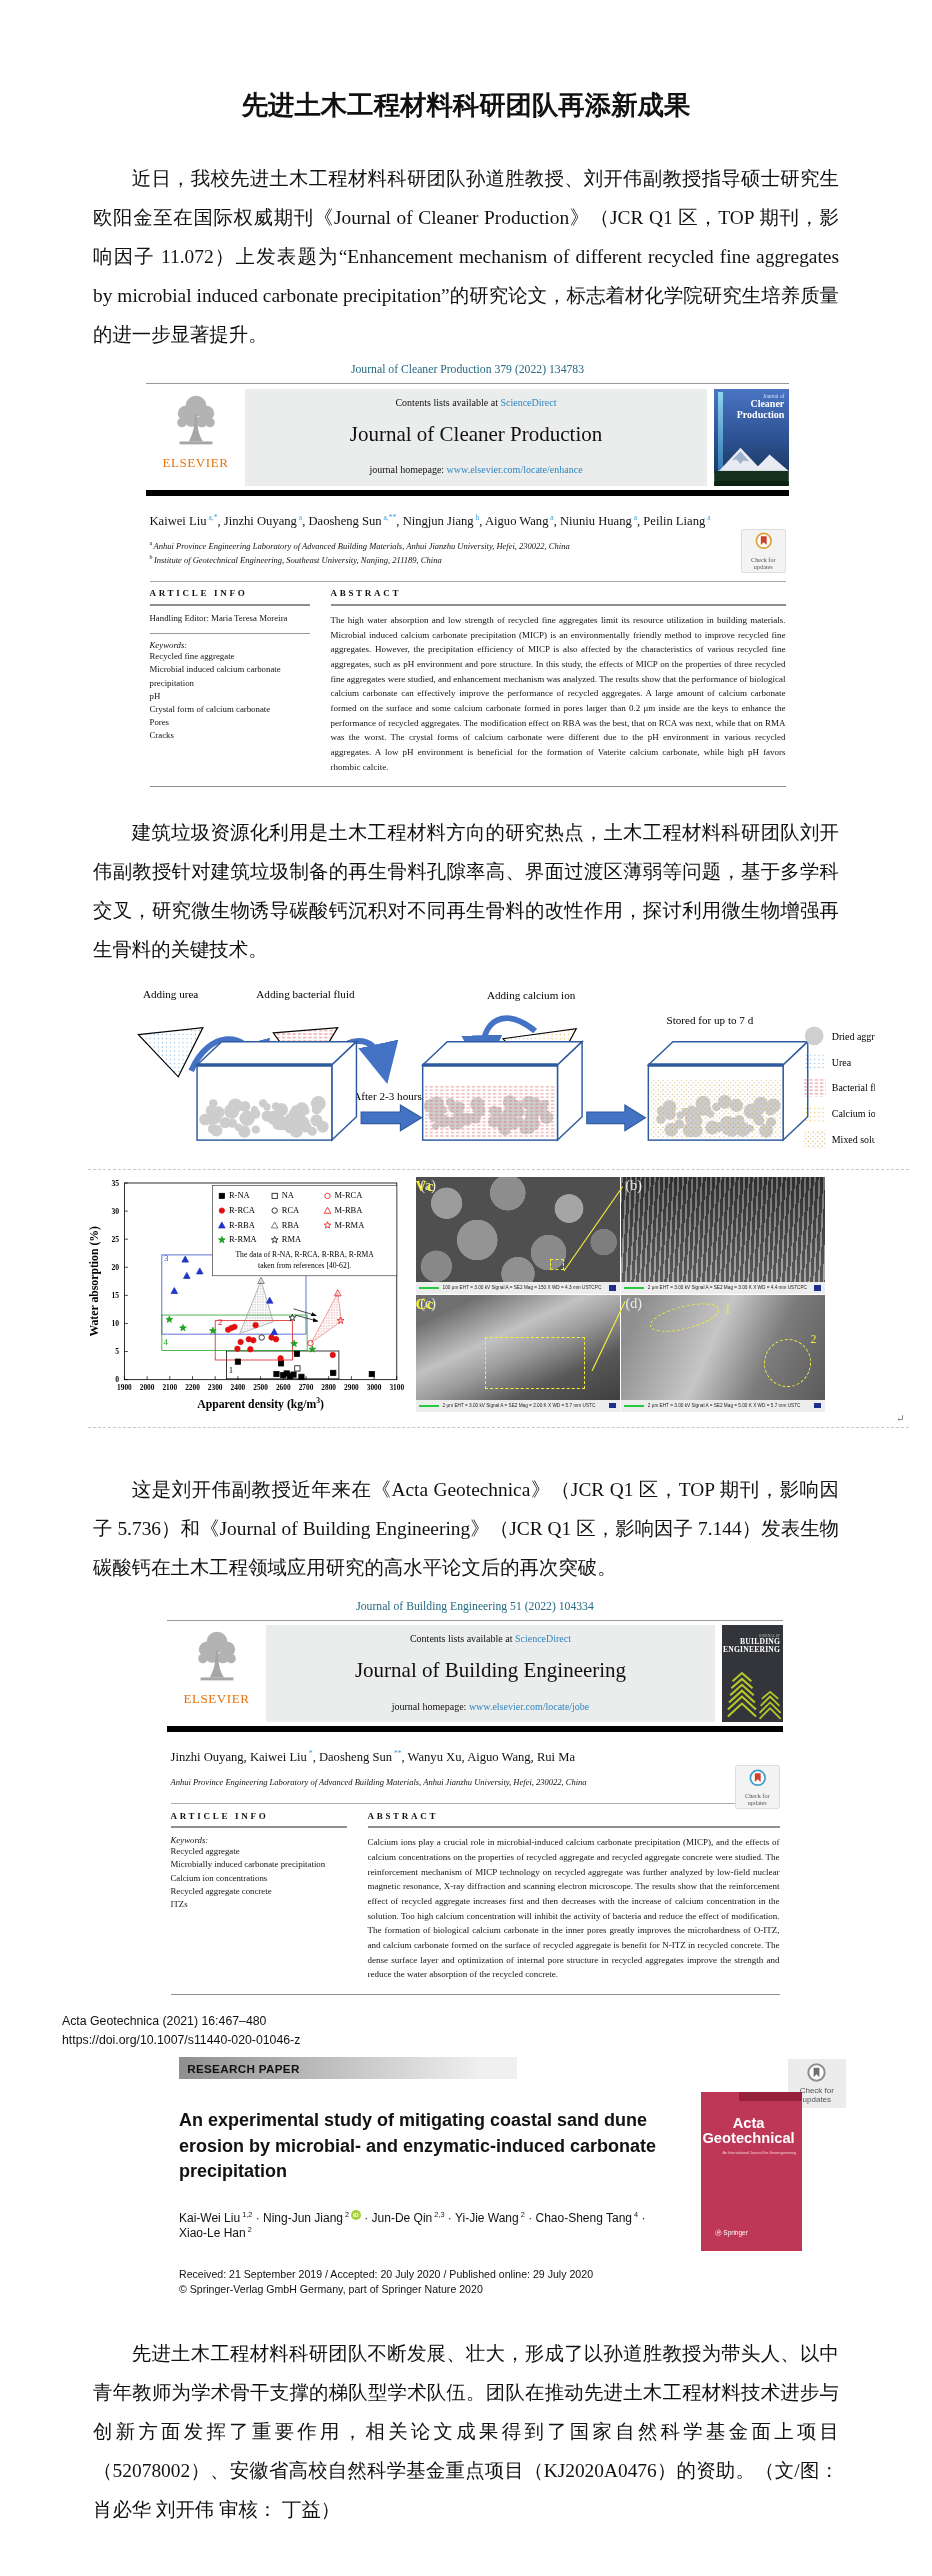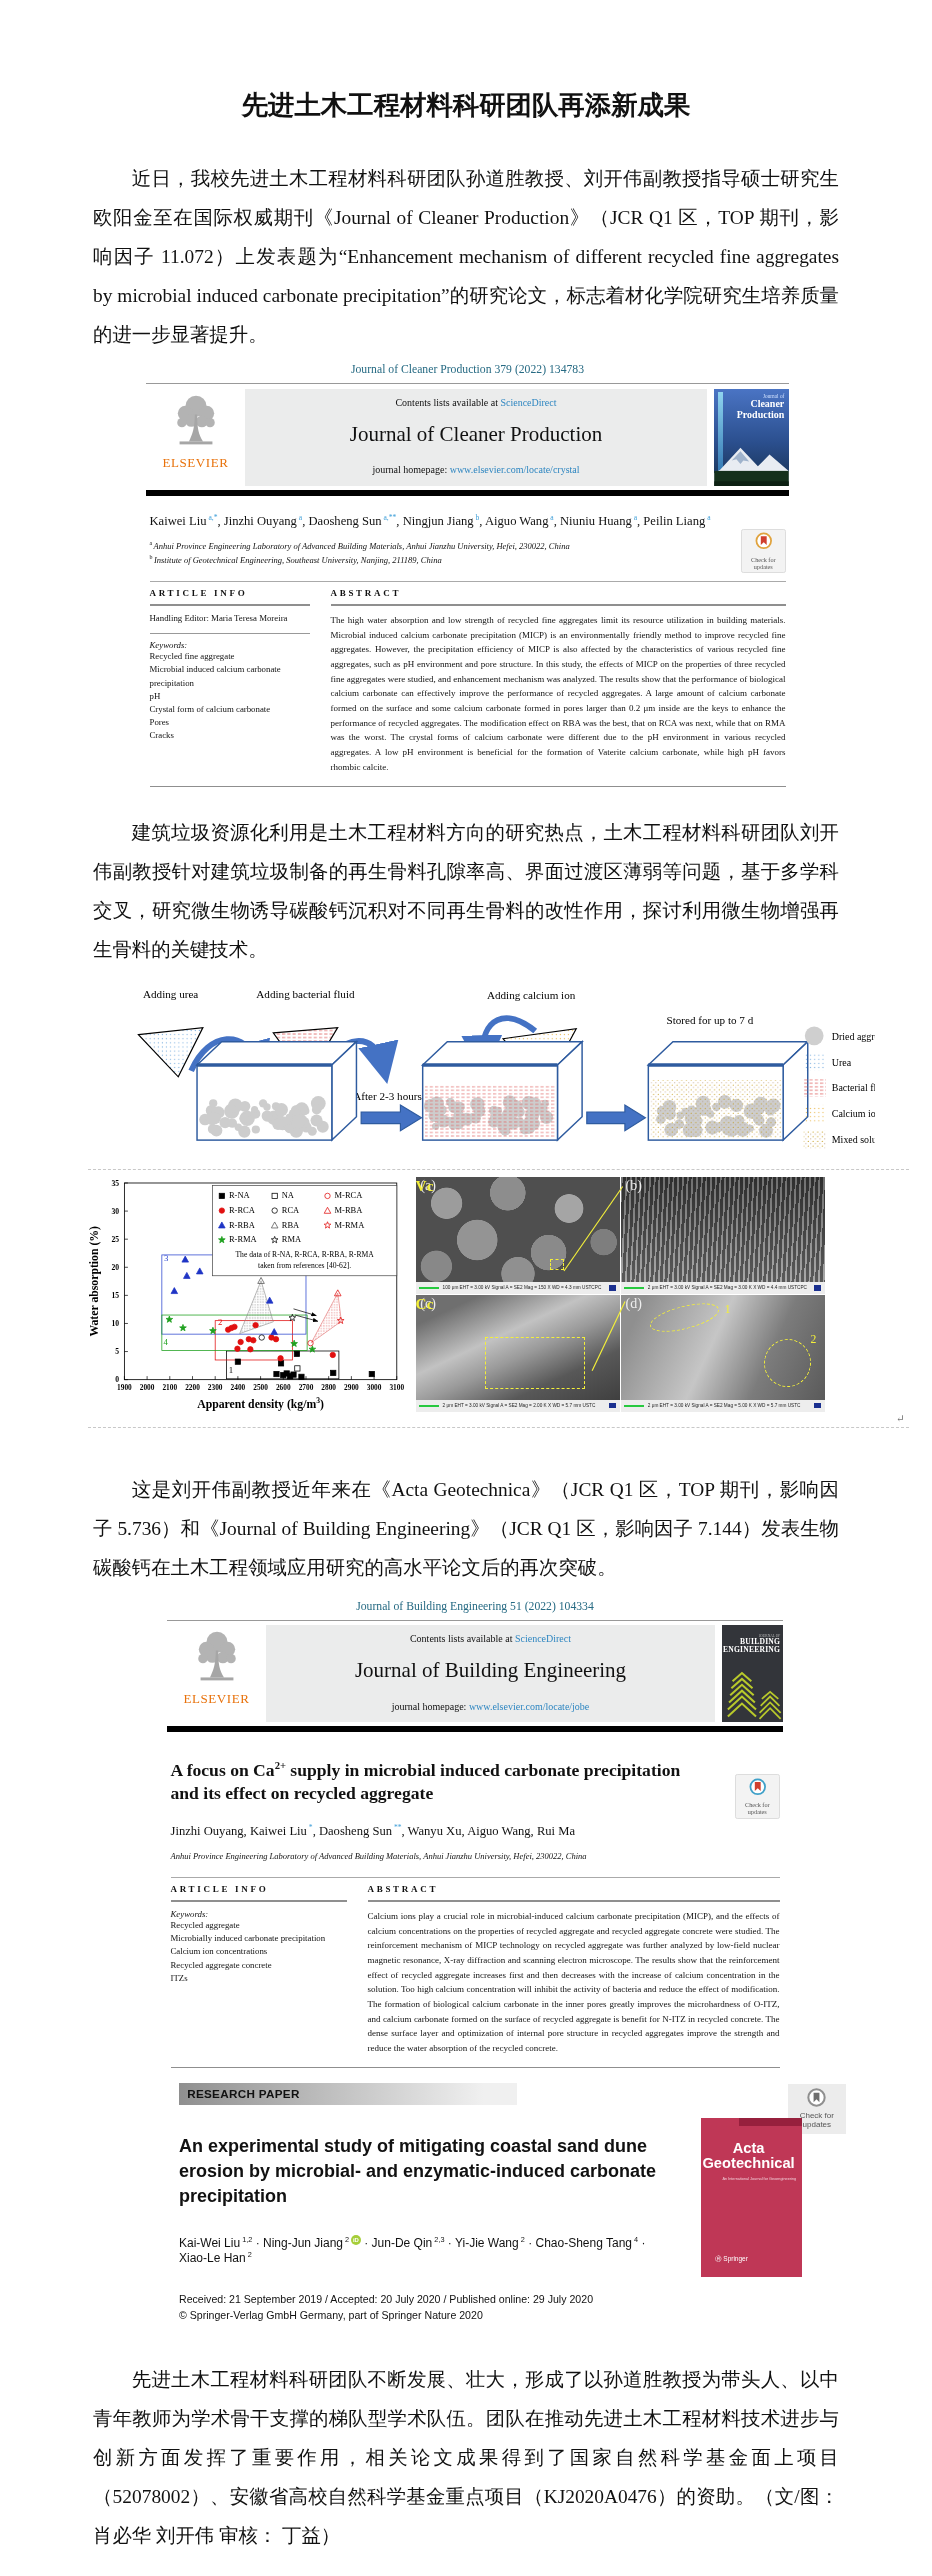--- a/index.html
+++ b/index.html
@@ -125,21 +125,21 @@
               <circle cx="70" cy="54" r="8"></circle>
           </g>
           <path d="M44 40 C44 62 40 74 34 86 L58 86 C50 74 48 62 48 40 Z" fill="#a6a6a6"></path>
           <rect x="18" y="86" width="56" height="5" fill="#a6a6a6"></rect>
         </svg>
         <div class="els">ELSEVIER</div>
       </div>
       <div class="graybox">
         <div class="cl"><span>Contents lists available at</span> <a class="link">ScienceDirect</a></div>
         <div class="jtitle">Journal of Cleaner Production</div>
-        <div class="home"><span>journal homepage:</span> <a class="link">www.elsevier.com/locate/crystal</a></div>
+        <div class="home"><span>journal homepage:</span> <a class="link">www.elsevier.com/locate/enhance</a></div>
       </div>
       <div class="cover jcp-cover">
         <div class="sidebar"></div>
         <div class="c1">Journal of</div>
         <div class="c2">Cleaner</div>
         <div class="c3">Production</div>
         <svg width="75" height="43" viewBox="0 0 128 74">
           <polygon points="10,46 45,8 75,40 95,20 128,48 128,74 0,74 0,52" fill="#e8ecf2"></polygon>
           <polygon points="30,30 45,14 60,32 50,30 45,36 38,28" fill="#9fb3cc"></polygon>
           <rect x="0" y="48" width="128" height="26" fill="#15301c"></rect>
@@ -668,21 +668,20 @@
     </div>
     <div class="blackbar"></div>
     <div class="pbody">
       <div class="badge">
         <svg width="23.5" height="20" viewBox="0 0 40 34">
           <circle cx="20" cy="15" r="12.5" fill="#fff" stroke="#3fa0c8" stroke-width="3"></circle>
           <path d="M15 7 h10 v15 l-5,-4.5 l-5,4.5 z" fill="#d0402f"></path>
         </svg>
         <div class="bt">Check for updates</div>
       </div>
-      <h2 class="ptitle"><span>A focus on Ca</span><sup style="font-size:10.6px">2+</sup><span> supply in microbial induced carbonate precipitation and its effect on recycled aggregate</span></h2>
       <div class="authors"><span>Jinzhi Ouyang</span>, <span>Kaiwei Liu</span><sup> *</sup>, <span>Daosheng Sun</span><sup> **</sup>, <span>Wanyu Xu</span>, <span>Aiguo Wang</span>, <span>Rui Ma</span></div>
       <div class="affils">
           <div>Anhui Province Engineering Laboratory of Advanced Building Materials, Anhui Jianzhu University, Hefei, 230022, China</div>
         </div>
       <div class="rule2"></div>
       <div class="cols">
         <div class="lft">
           <div class="hd">ARTICLE INFO</div>
           <div class="thick"></div>
           <div class="kwl">Keywords:</div>
@@ -697,20 +696,24 @@
         <div class="rgt">
           <div class="hd">ABSTRACT</div>
           <div class="thick"></div>
           <p class="abs">Calcium ions play a crucial role in microbial-induced calcium carbonate precipitation (MICP), and the effects of calcium concentrations on the properties of recycled aggregate and recycled aggregate concrete were studied. The reinforcement mechanism of MICP technology on recycled aggregate was further analyzed by low-field nuclear magnetic resonance, X-ray diffraction and scanning electron microscope. The results show that the reinforcement effect of recycled aggregate increases first and then decreases with the increase of calcium concentration in the solution. Too high calcium concentration will inhibit the activity of bacteria and reduce the effect of modification. The formation of biological calcium carbonate in the inner pores greatly improves the microhardness of O-ITZ, and calcium carbonate formed on the surface of recycled aggregate is benefit for N-ITZ in recycled concrete. The dense surface layer and optimization of internal pore structure in recycled aggregates improve the strength and reduce the water absorption of the recycled concrete.</p>
         </div>
       </div>
       <div class="bottomrule"></div>
     </div>
   </section>
 
+  <div class="acta-cite">
+    <div>Acta Geotechnica (2021) 16:467–480</div>
+    <div>https://doi.org/10.1007/s11440-020-01046-z</div>
+  </div>
 
   <section class="acta">
     <div class="rp-bar">RESEARCH PAPER</div>
     <div class="sp-badge">
       <svg width="21" height="21" viewBox="0 0 36 36">
         <circle cx="18" cy="18" r="14" fill="#fff" stroke="#8f8f8f" stroke-width="3.5"></circle>
         <path d="M13 10 h10 v16 l-5,-4.8 l-5,4.8 z" fill="#6f6f6f"></path>
       </svg>
       <div>Check for updates</div>
     </div>

